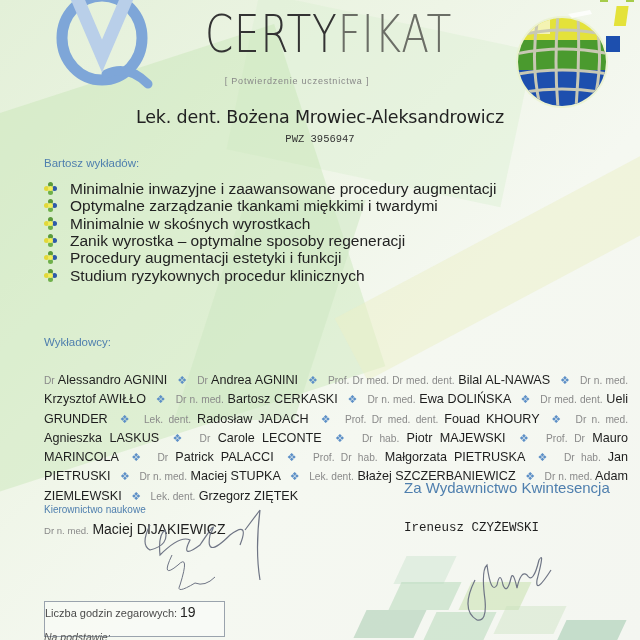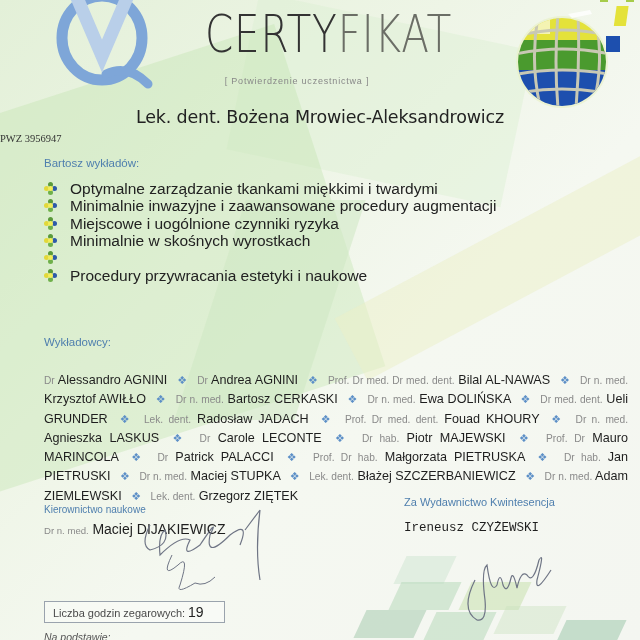--- a/index.html
+++ b/index.html
@@ -45,22 +45,22 @@
   .subtitle {
     position: absolute; left: 0; width: 594px; top: 76px; text-align: center;
     font-size: 9px; letter-spacing: 0.8px; color: #888;
   }
   .name {
     position: absolute; left: 0; width: 640px; top: 107px; text-align: center;
     font-family: "DejaVu Sans", sans-serif; font-size: 17.5px; color: #222;
     letter-spacing: -0.2px;
   }
   .pwz {
-    position: absolute; left: 0; width: 640px; top: 133px; 
-    font-family: Liberation Serif, serif; font-size: 10.5px; color: #333;
+    position: absolute; left: 0; width: 640px; top: 133px; text-align: center;
+    font-family: Liberation Mono, monospace; font-size: 10.5px; color: #333;
   }
 
   .section-label {
     position: absolute; font-size: 11.5px; color: #4f7fae;
   }
   .topics { position: absolute; left: 44px; top: 180px; list-style: none; }
   .topics li {
     display: flex; align-items: center; height: 17.3px;
     font-size: 15.5px; color: #222; line-height: 17px;
   }
@@ -71,30 +71,30 @@
 
   .lecturers {
     position: absolute; left: 44px; top: 371px; width: 584px;
     font-size: 12.6px; line-height: 19.3px; color: #1e1e1e; text-align: justify;
   }
   .lecturers .lt { color: #8a8a8a; font-size: 10.2px; }
   .lecturers .ln { font-weight: normal; }
   .lecturers .sep { color: #5c8fc7; font-size: 11px; margin: 0 6px; }
 
   .sig-left-label { left: 44px; top: 504px; font-size: 10px; text-align: center; }
-  .sig-right-label { left: 404px; top: 496px; font-size: 11px; }
+  .sig-right-label { left: 404px; top: 479px; font-size: 15px; }
   .sig-line { position: absolute; font-size: 13px; color: #1e1e1e; }
   .sig-line .lt { color: #8a8a8a; font-size: 9.6px; }
 
   .signature { position: absolute; }
 
   .hours-box {
-    position: absolute; left: 44px; top: 601px; width: 181px; height: 22px;
+    position: absolute; left: 44px; top: 601px; width: 181px; height: 36px;
     border: 1px solid #9aa3ad; background: rgba(255,255,255,0.35);
-    font-size: 11px; color: #4a4a4a; line-height: 20px; padding-left: 8px;
+    font-size: 11px; color: #4a4a4a; line-height: 20px; 
   }
   .hours-box .val { font-size: 14px; color: #222; margin-left: 3px; }
   .basis { position: absolute; left: 44px; top: 631px; font-size: 10.5px; font-style: italic; color: #555; }
 </style>
 </head>
 <body>
 
 <div class="bg">
   <div class="shape s4"></div>
   <div class="shape s1"></div>
@@ -155,70 +155,71 @@
   <div class="section-label" style="left:44px; top:157px;">Bartosz wykładów:</div>
   <ul class="topics" id="topics-list">
       <li>
         <span class="bullet">
           <i style="left:4px;top:0;background:#5a9a3a"></i>
           <i style="left:0;top:4px;background:#e2d83a"></i>
           <i style="left:8px;top:4px;background:#2e5aa8"></i>
           <i style="left:4px;top:8px;background:#6fb04a"></i>
           <i style="left:4px;top:4px;background:#f2ee5a"></i>
         </span>
+        <span>Minimalnie inwazyjne i zaawansowane procedury augmentacji</span>
+      </li>
+      <li>
+        <span class="bullet">
+          <i style="left:4px;top:0;background:#5a9a3a"></i>
+          <i style="left:0;top:4px;background:#e2d83a"></i>
+          <i style="left:8px;top:4px;background:#2e5aa8"></i>
+          <i style="left:4px;top:8px;background:#6fb04a"></i>
+          <i style="left:4px;top:4px;background:#f2ee5a"></i>
+        </span>
         <span>Optymalne zarządzanie tkankami miękkimi i twardymi</span>
       </li>
       <li>
         <span class="bullet">
           <i style="left:4px;top:0;background:#5a9a3a"></i>
           <i style="left:0;top:4px;background:#e2d83a"></i>
           <i style="left:8px;top:4px;background:#2e5aa8"></i>
           <i style="left:4px;top:8px;background:#6fb04a"></i>
           <i style="left:4px;top:4px;background:#f2ee5a"></i>
         </span>
-        <span>Minimalnie inwazyjne i zaawansowane procedury augmentacji</span>
-      </li>
-      <li>
-        <span class="bullet">
-          <i style="left:4px;top:0;background:#5a9a3a"></i>
-          <i style="left:0;top:4px;background:#e2d83a"></i>
-          <i style="left:8px;top:4px;background:#2e5aa8"></i>
-          <i style="left:4px;top:8px;background:#6fb04a"></i>
-          <i style="left:4px;top:4px;background:#f2ee5a"></i>
-        </span>
-        <span>Miejscowe i uogólnione czynniki ryzyka</span>
-      </li>
-      <li>
-        <span class="bullet">
-          <i style="left:4px;top:0;background:#5a9a3a"></i>
-          <i style="left:0;top:4px;background:#e2d83a"></i>
-          <i style="left:8px;top:4px;background:#2e5aa8"></i>
-          <i style="left:4px;top:8px;background:#6fb04a"></i>
-          <i style="left:4px;top:4px;background:#f2ee5a"></i>
-        </span>
         <span>Minimalnie w skośnych wyrostkach</span>
       </li>
       <li>
         <span class="bullet">
           <i style="left:4px;top:0;background:#5a9a3a"></i>
           <i style="left:0;top:4px;background:#e2d83a"></i>
           <i style="left:8px;top:4px;background:#2e5aa8"></i>
           <i style="left:4px;top:8px;background:#6fb04a"></i>
           <i style="left:4px;top:4px;background:#f2ee5a"></i>
         </span>
-      </li>
-      <li>
-        <span class="bullet">
-          <i style="left:4px;top:0;background:#5a9a3a"></i>
-          <i style="left:0;top:4px;background:#e2d83a"></i>
-          <i style="left:8px;top:4px;background:#2e5aa8"></i>
-          <i style="left:4px;top:8px;background:#6fb04a"></i>
-          <i style="left:4px;top:4px;background:#f2ee5a"></i>
-        </span>
-        <span>Procedury przywracania estetyki i naukowe</span>
+        <span>Zanik wyrostka – optymalne sposoby regeneracji</span>
+      </li>
+      <li>
+        <span class="bullet">
+          <i style="left:4px;top:0;background:#5a9a3a"></i>
+          <i style="left:0;top:4px;background:#e2d83a"></i>
+          <i style="left:8px;top:4px;background:#2e5aa8"></i>
+          <i style="left:4px;top:8px;background:#6fb04a"></i>
+          <i style="left:4px;top:4px;background:#f2ee5a"></i>
+        </span>
+        <span>Procedury augmentacji estetyki i funkcji</span>
+      </li>
+      <li>
+        <span class="bullet">
+          <i style="left:4px;top:0;background:#5a9a3a"></i>
+          <i style="left:0;top:4px;background:#e2d83a"></i>
+          <i style="left:8px;top:4px;background:#2e5aa8"></i>
+          <i style="left:4px;top:8px;background:#6fb04a"></i>
+          <i style="left:4px;top:4px;background:#f2ee5a"></i>
+        </span>
+        <span>Studium ryzykownych procedur klinicznych</span>
       </li>
     </ul>
 
   <div class="section-label" style="left:44px; top:336px;">Wykładowcy:</div>
   <div class="lecturers" id="lecturers-list"><span><span class="lt">Dr</span> <span class="ln">Alessandro AGNINI</span></span> <span class="sep">❖</span> <span><span class="lt">Dr</span> <span class="ln">Andrea AGNINI</span></span> <span class="sep">❖</span> <span><span class="lt">Prof. Dr med. Dr med. dent.</span> <span class="ln">Bilal AL-NAWAS</span></span> <span class="sep">❖</span> <span><span class="lt">Dr n. med.</span> <span class="ln">Krzysztof AWIŁŁO</span></span> <span class="sep">❖</span> <span><span class="lt">Dr n. med.</span> <span class="ln">Bartosz CERKASKI</span></span> <span class="sep">❖</span> <span><span class="lt">Dr n. med.</span> <span class="ln">Ewa DOLIŃSKA</span></span> <span class="sep">❖</span> <span><span class="lt">Dr med. dent.</span> <span class="ln">Ueli GRUNDER</span></span> <span class="sep">❖</span> <span><span class="lt">Lek. dent.</span> <span class="ln">Radosław JADACH</span></span> <span class="sep">❖</span> <span><span class="lt">Prof. Dr med. dent.</span> <span class="ln">Fouad KHOURY</span></span> <span class="sep">❖</span> <span><span class="lt">Dr n. med.</span> <span class="ln">Agnieszka LASKUS</span></span> <span class="sep">❖</span> <span><span class="lt">Dr</span> <span class="ln">Carole LECONTE</span></span> <span class="sep">❖</span> <span><span class="lt">Dr hab.</span> <span class="ln">Piotr MAJEWSKI</span></span> <span class="sep">❖</span> <span><span class="lt">Prof. Dr</span> <span class="ln">Mauro MARINCOLA</span></span> <span class="sep">❖</span> <span><span class="lt">Dr</span> <span class="ln">Patrick PALACCI</span></span> <span class="sep">❖</span> <span><span class="lt">Prof. Dr hab.</span> <span class="ln">Małgorzata PIETRUSKA</span></span> <span class="sep">❖</span> <span><span class="lt">Dr hab.</span> <span class="ln">Jan PIETRUSKI</span></span> <span class="sep">❖</span> <span><span class="lt">Dr n. med.</span> <span class="ln">Maciej STUPKA</span></span> <span class="sep">❖</span> <span><span class="lt">Lek. dent.</span> <span class="ln">Błażej SZCZERBANIEWICZ</span></span> <span class="sep">❖</span> <span><span class="lt">Dr n. med.</span> <span class="ln">Adam ZIEMLEWSKI</span></span> <span class="sep">❖</span> <span><span class="lt">Lek. dent.</span> <span class="ln">Grzegorz ZIĘTEK</span></span> </div>
 
   <div class="section-label sig-left-label">Kierownictwo naukowe</div>
   <div class="sig-line" style="left:44px; top:521px;">
     <span class="lt">Dr n. med.</span>
     <span style="font-size:14px;">Maciej DIJAKIEWICZ</span>

